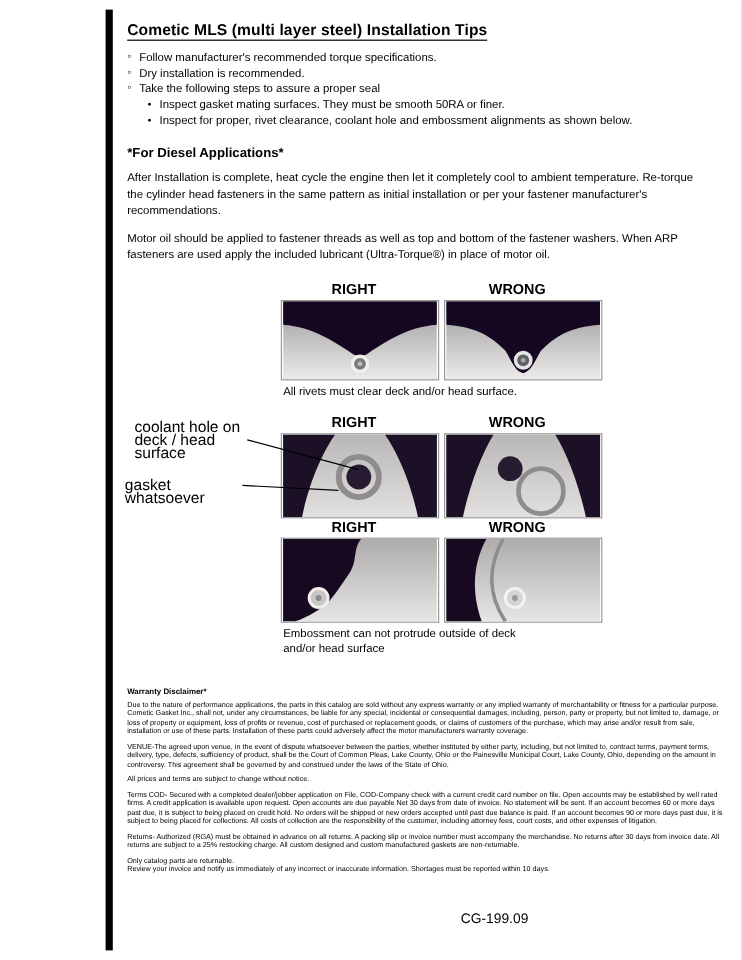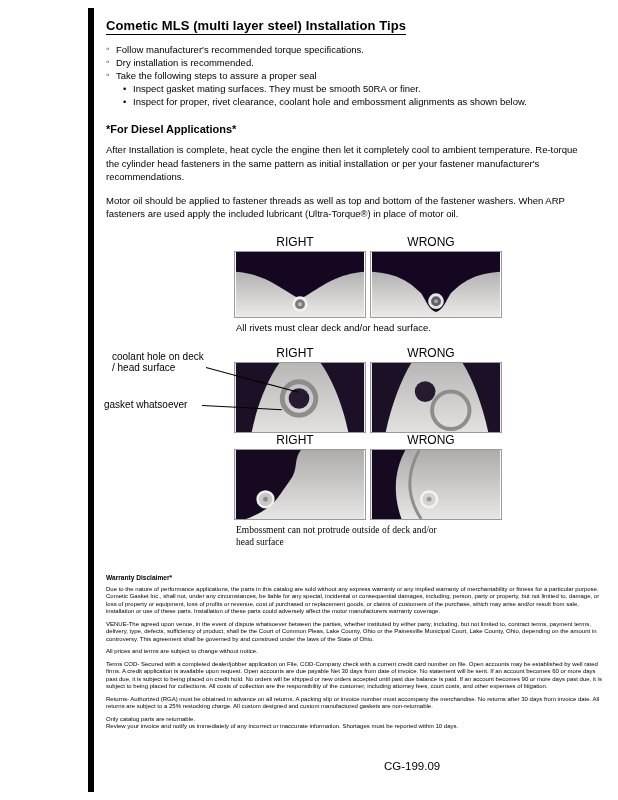--- a/index.html
+++ b/index.html
@@ -16,26 +16,26 @@
   }
   .tip,.subtip{position:relative;font-size:9.5px;line-height:13px;padding-left:10px;}
   .tip::before{content:"◦";position:absolute;left:0;top:-1px;font-size:10px;}
   .subtip{margin-left:17px;}
   .subtip::before{content:"•";position:absolute;left:0;top:0;font-size:9.5px;}
   .diesel-heading{font-size:11px;font-weight:bold;margin:15px 0 8px 0;}
   .body-para{font-size:9.5px;line-height:13.5px;max-width:476px;margin:0 0 10px 0;}
   .note{font-size:9.5px;line-height:13px;margin:12px 0 0 0;}
   .diagrams{position:relative;margin:14px 0 0 128px;width:278px;}
   .diag-row{display:flex;gap:14px;}
-  .diag-col{width:122px;}
+  .diag-col{width:122px;font-weight:bold;}
   .diag-head{text-align:center;font-size:12px;line-height:14px;margin-bottom:2px;}
   .diag-img{display:block;width:132px;border:1px solid #9a9a9a;box-sizing:border-box;}
   .diag-caption{font-size:9.5px;line-height:12px;margin:4px 0 12px 2px;}
-  .diag-caption.wide{max-width:212px;font-family:Liberation Serif, serif;}
-  .callout{position:absolute;font-size:10px;line-height:11px;}
+  .diag-caption.wide{max-width:212px;}
+  .callout{position:absolute;font-size:13px;line-height:11px;}
   .callout-coolant{left:-122px;top:116px;width:92px;}
   .callout-emboss{left:-130px;top:164px;width:100px;}
   .cline{position:absolute;height:1px;background:#000;transform-origin:left center;}
   .cline1{left:-28px;top:132px;width:96px;transform:rotate(15deg);}
   .cline2{left:-32px;top:170px;width:80px;transform:rotate(3deg);}
   .disclaimer{margin-top:26px;width:498px;}
   .disclaimer-heading{font-size:6.6px;font-weight:bold;margin:0 0 5px 0;}
   .fine-print{font-size:6px;line-height:7.5px;margin:0 0 5px 0;}
   .fine-print.tight{margin:0;}
   .footer-code{position:absolute;left:384px;top:760px;font-size:11.5px;}

